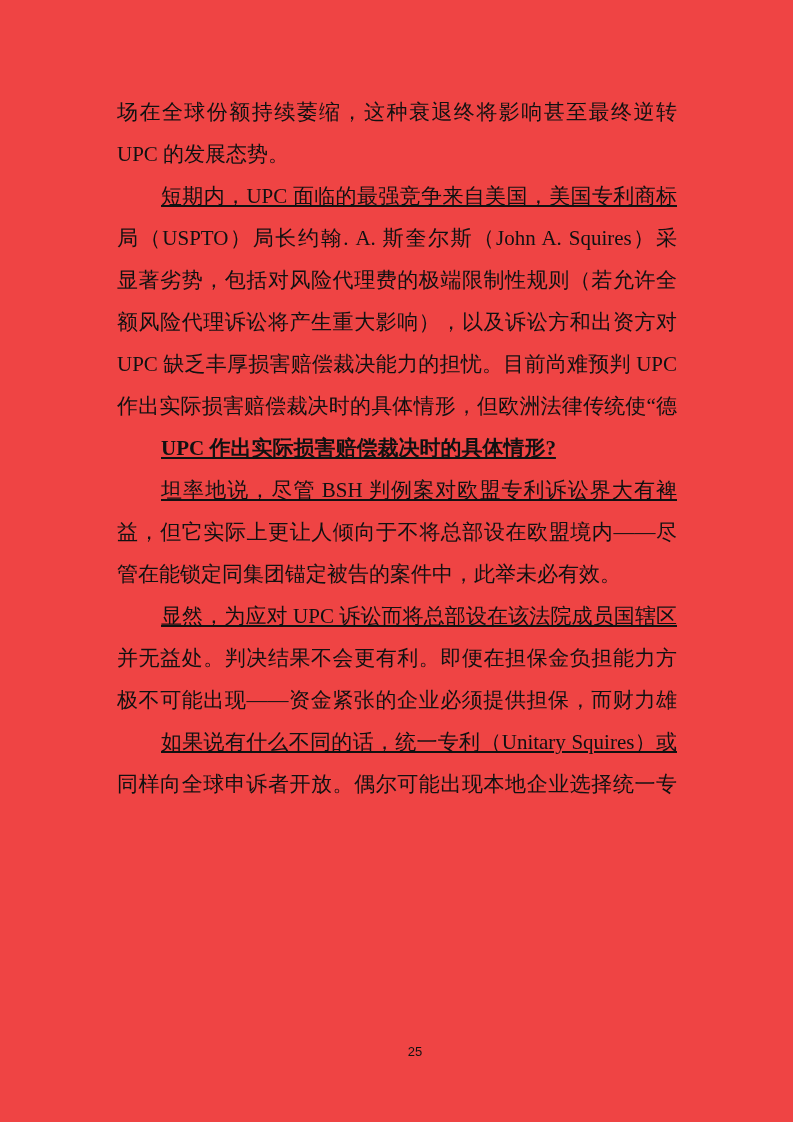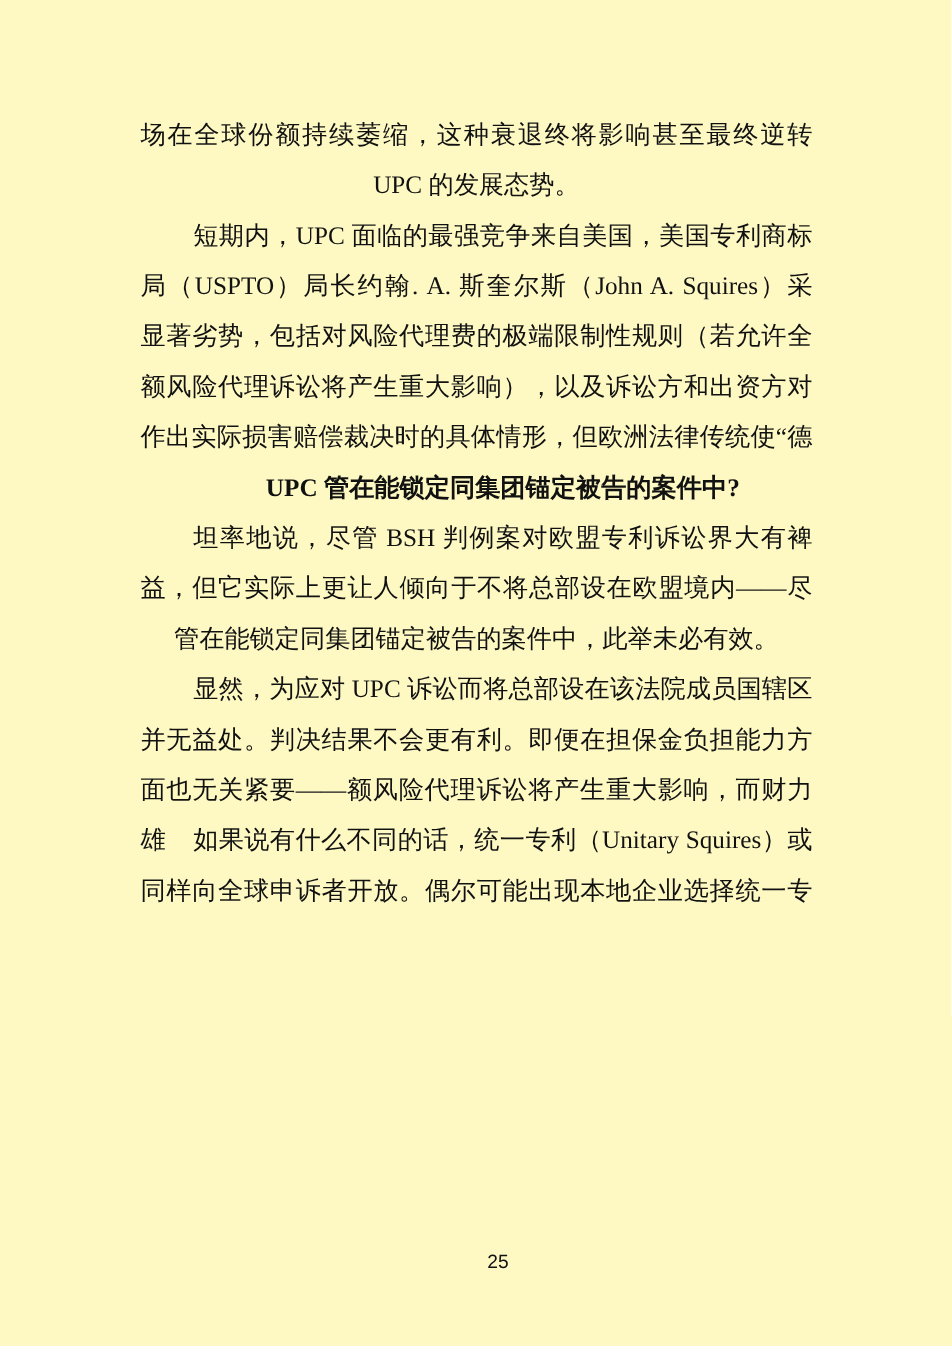--- a/index.html
+++ b/index.html
@@ -4,76 +4,78 @@
 <style>
   html, body {
     margin: 0;
     padding: 0;
     background: #ffffff;
   }
   .page {
     position: relative;
     width: 793px;
     height: 1122px;
-    background: #fef9c3;
+    background: #ef4444;
     overflow: hidden;
     font-family: "Liberation Serif", "DejaVu Serif", serif;
     color: #111111;
   }
   .content {
     position: absolute;
     left: 117px;
     top: 91px;
     width: 560px;
   }
   .line {
     font-size: 21px;
     line-height: 42px;
     height: 42px;
     white-space: nowrap;
-    text-align: center;
+    text-align: left;
   }
   .line.justify {
     white-space: normal;
     text-align: justify;
     text-align-last: justify;
     text-justify: inter-character;
   }
   .line.indent {
     text-indent: 44px;
+    text-decoration: underline;
   }
   .line.heading {
     font-weight: bold;
   }
   .page-number {
     position: absolute;
     top: 1044px;
     left: 415px;
     transform: translateX(-50%);
     font-family: "Liberation Sans", "DejaVu Sans", sans-serif;
-    font-size: 16px;
+    font-size: 13px;
     color: #111111;
   }
 </style>
 </head>
 <body>
 
 <div class="page">
   <div class="content">
     <div class="line justify">场在全球份额持续萎缩，这种衰退终将影响甚至最终逆转</div>
     <div class="line">UPC 的发展态势。</div>
     <div class="line justify indent">短期内，UPC 面临的最强竞争来自美国，美国专利商标</div>
     <div class="line justify">局（USPTO）局长约翰. A. 斯奎尔斯（John A. Squires）采</div>
     <div class="line justify">显著劣势，包括对风险代理费的极端限制性规则（若允许全</div>
     <div class="line justify">额风险代理诉讼将产生重大影响），以及诉讼方和出资方对</div>
+    <div class="line justify">UPC 缺乏丰厚损害赔偿裁决能力的担忧。目前尚难预判 UPC</div>
     <div class="line justify">作出实际损害赔偿裁决时的具体情形，但欧洲法律传统使“德</div>
-    <div class="line heading indent">UPC 管在能锁定同集团锚定被告的案件中?</div>
+    <div class="line heading indent">UPC 作出实际损害赔偿裁决时的具体情形?</div>
     <div class="line justify indent">坦率地说，尽管 BSH 判例案对欧盟专利诉讼界大有裨</div>
     <div class="line justify">益，但它实际上更让人倾向于不将总部设在欧盟境内——尽</div>
     <div class="line">管在能锁定同集团锚定被告的案件中，此举未必有效。</div>
     <div class="line justify indent">显然，为应对 UPC 诉讼而将总部设在该法院成员国辖区</div>
     <div class="line justify">并无益处。判决结果不会更有利。即便在担保金负担能力方</div>
-    <div class="line justify">面也无关紧要——额风险代理诉讼将产生重大影响，而财力雄</div>
+    <div class="line justify">极不可能出现——资金紧张的企业必须提供担保，而财力雄</div>
     <div class="line justify indent">如果说有什么不同的话，统一专利（Unitary Squires）或</div>
     <div class="line justify">同样向全球申诉者开放。偶尔可能出现本地企业选择统一专</div>
   </div>
   <div class="page-number">25</div>
 </div>
 
 </body></html>

